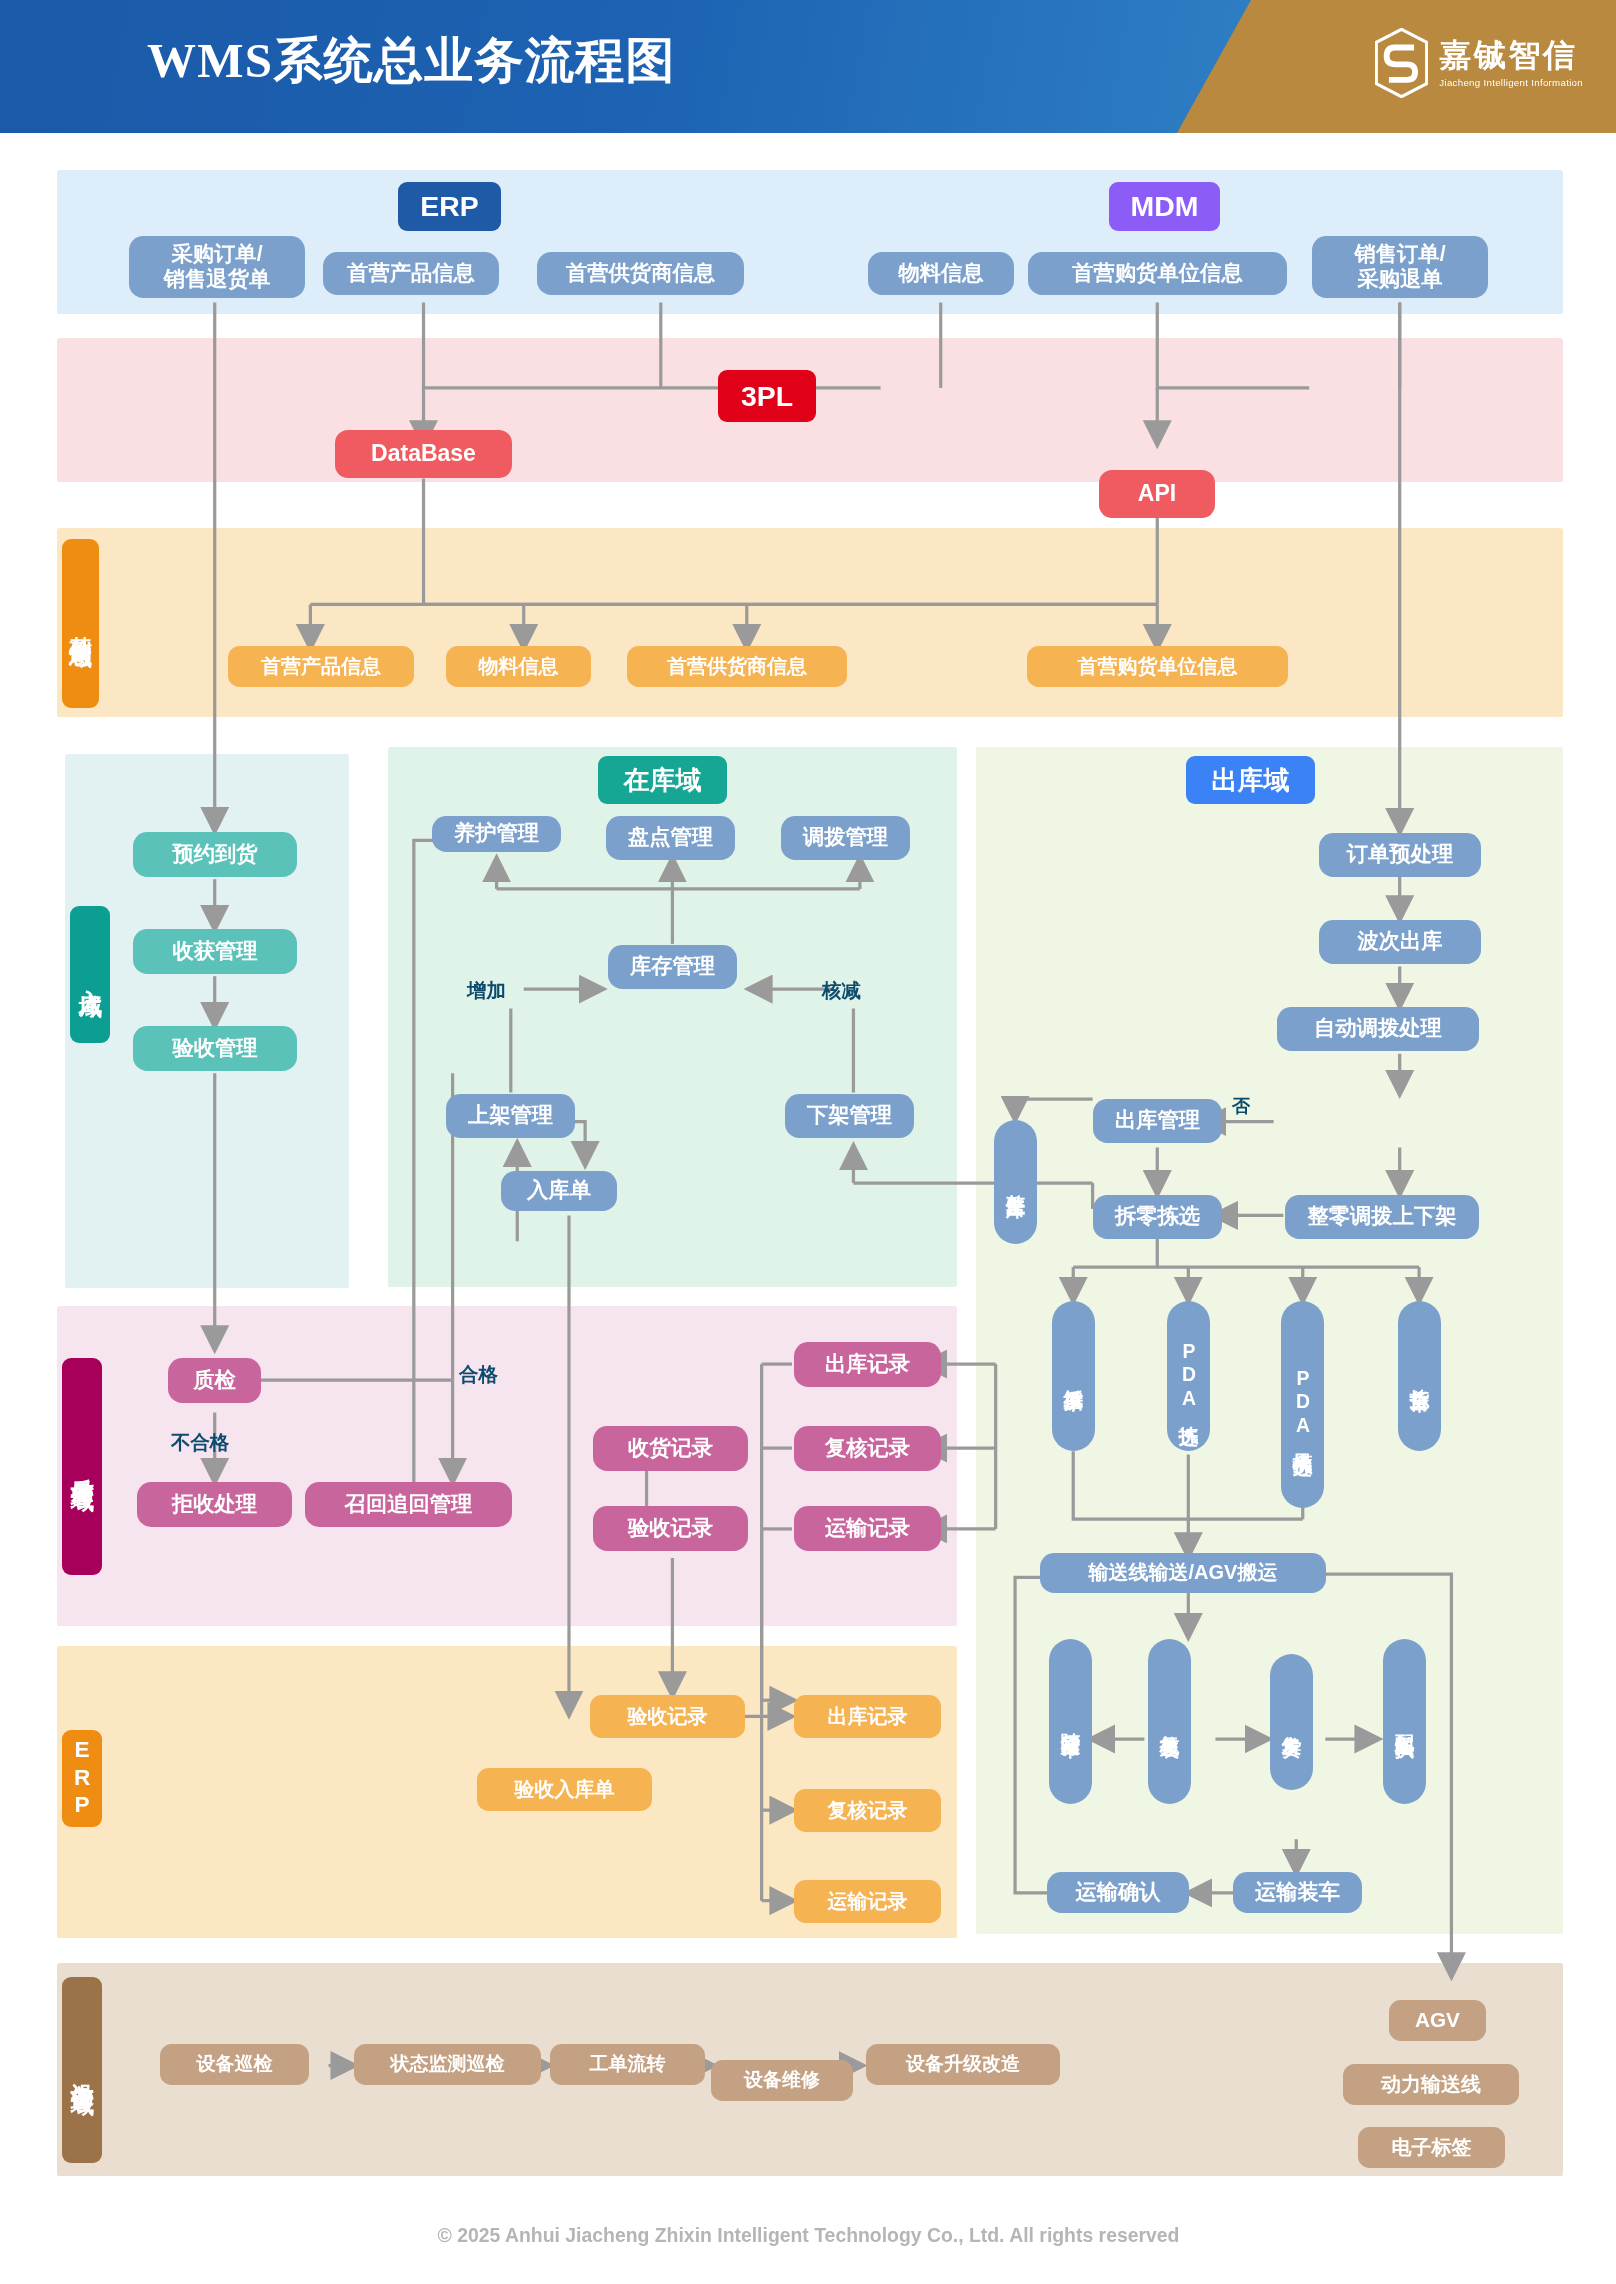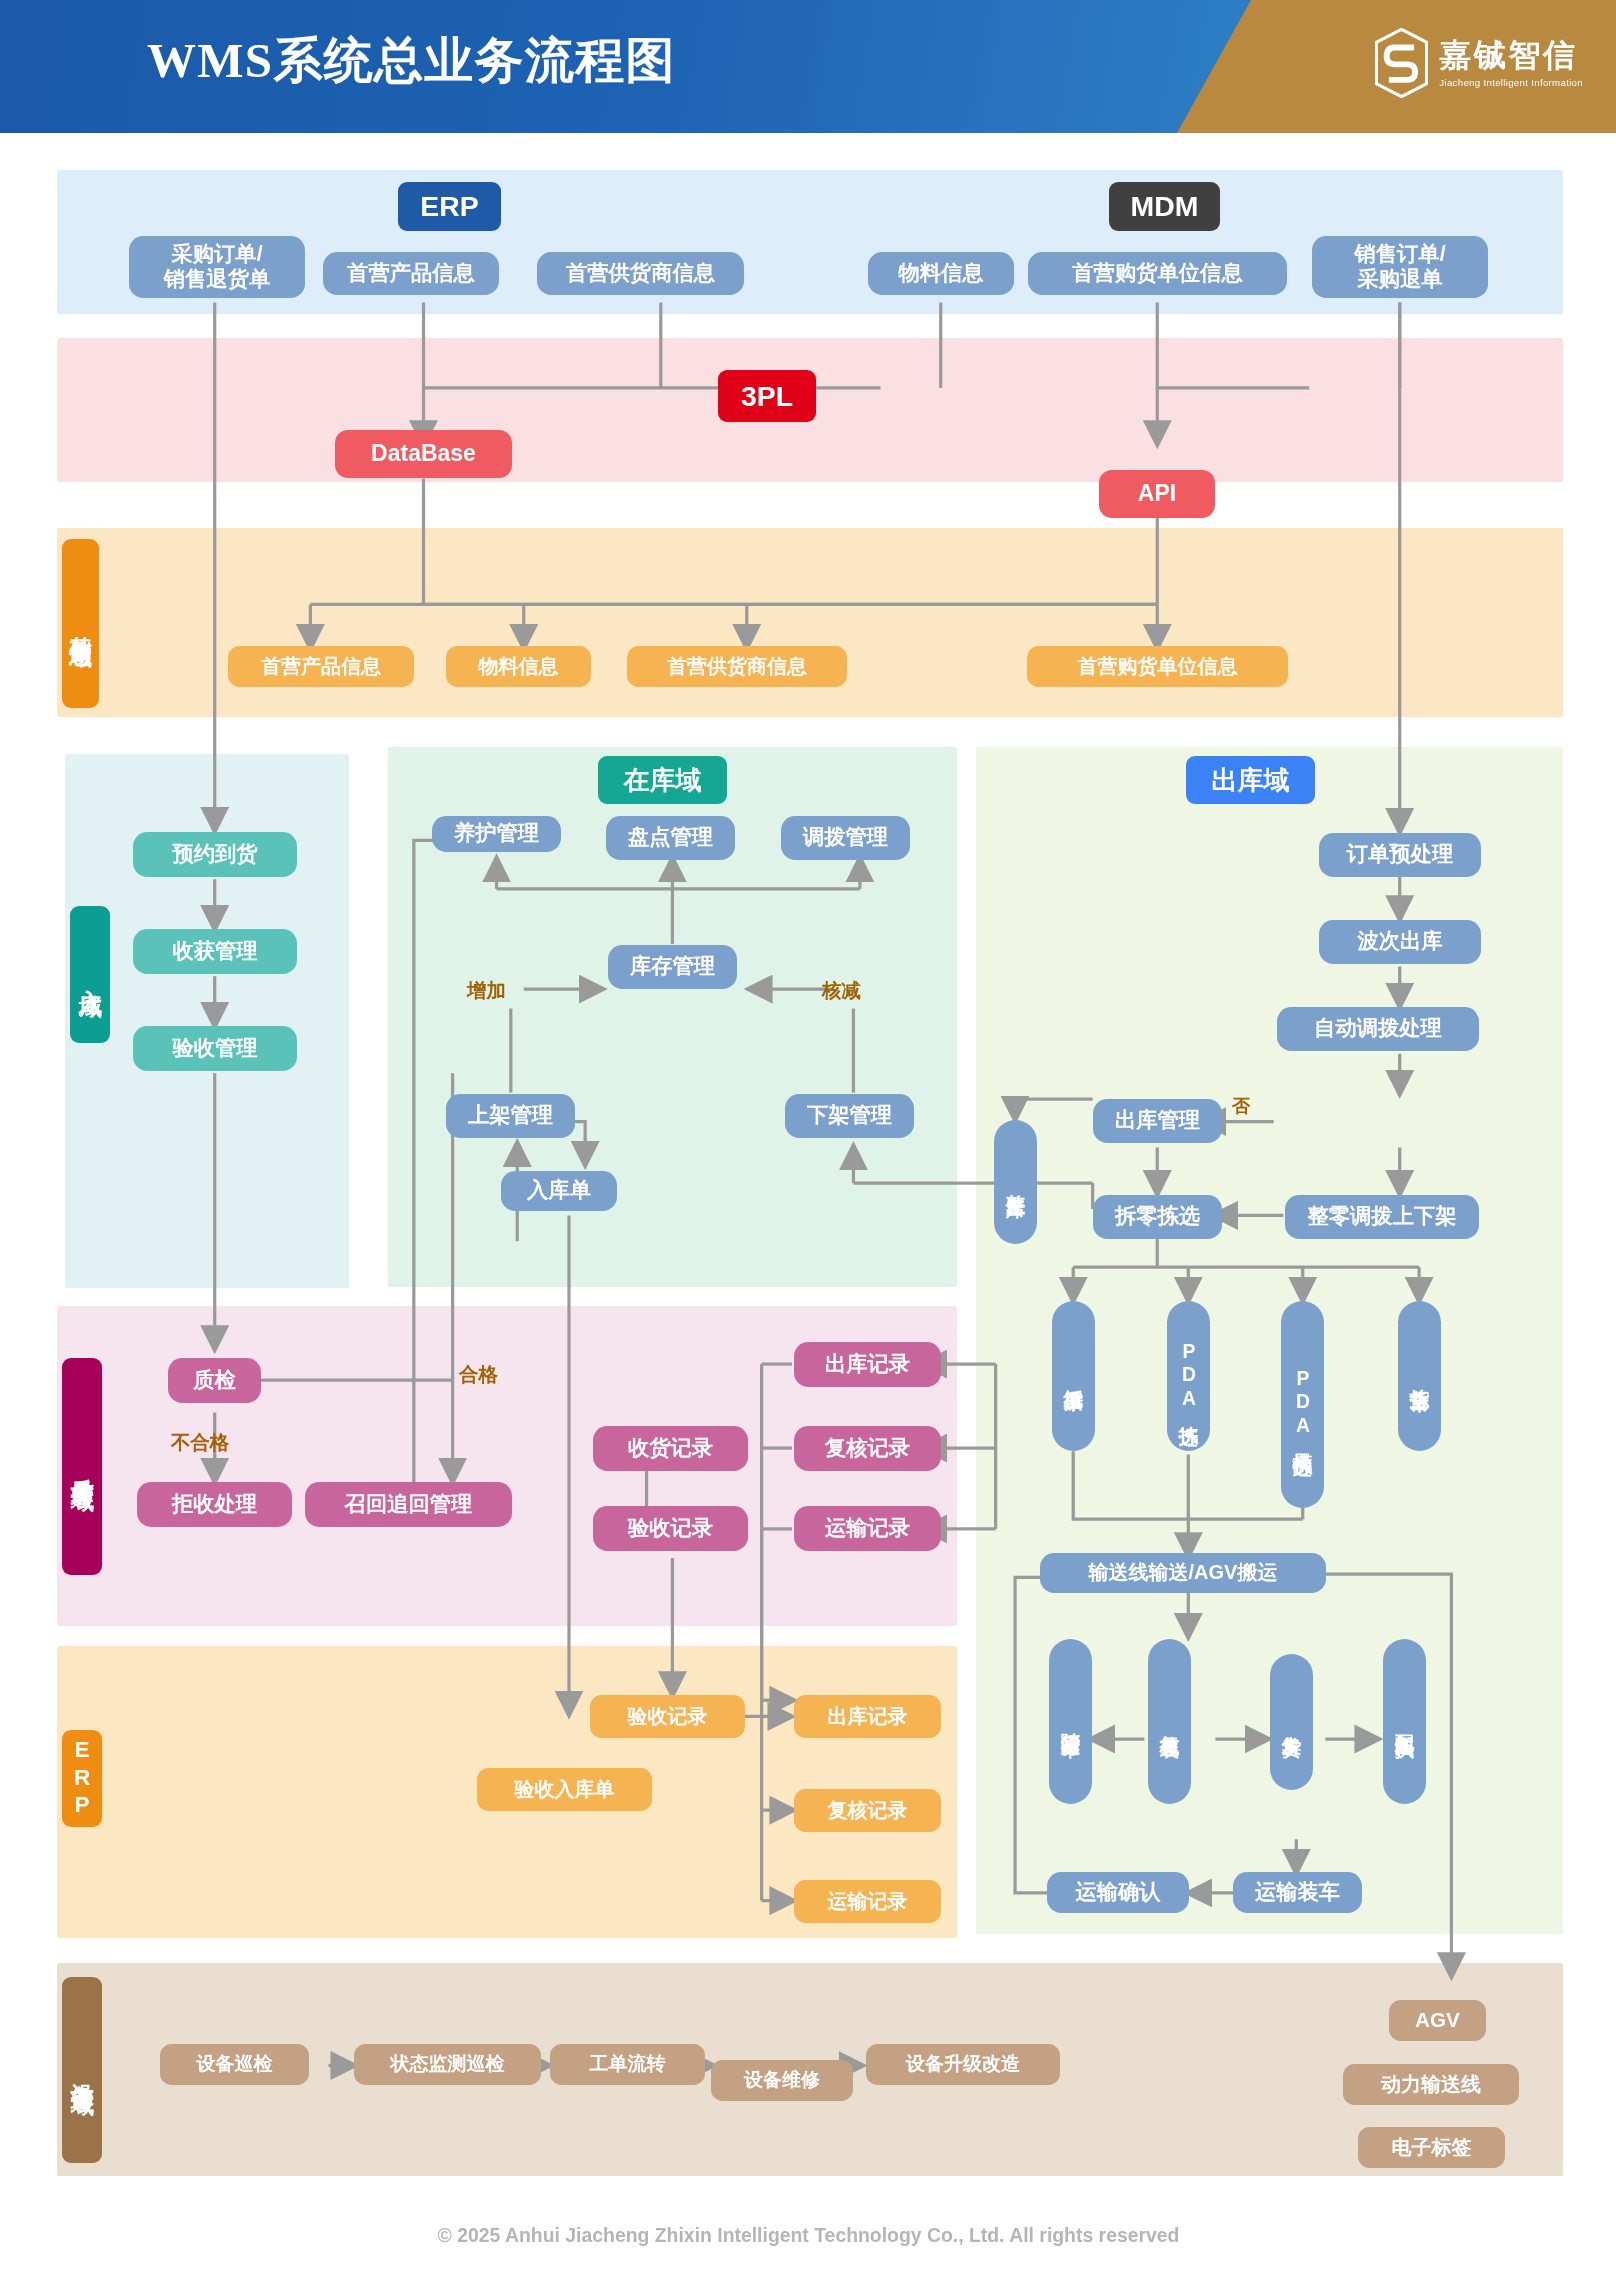--- a/index.html
+++ b/index.html
@@ -61,21 +61,21 @@
   .vlabel.erpl  { left:62px;  top:1730px; width:40px;  height:97px; background:#ef8c12; font-size:22.6px;
                   writing-mode:vertical-rl; text-orientation:upright; }
   .vlabel.equip { left:62px;  top:1977px; width:40px;  height:186px; background:#9c7249; font-size:23px; }
 
   
   .badge {
     position:absolute; color:#fff; font-weight:bold; border-radius:9px;
     display:flex; align-items:center; justify-content:center; white-space:nowrap;
   }
   .badge.erp  { left:398px;  top:182px;  width:103px; height:49px; background:#1f5aa6; font-size:28.4px; }
-  .badge.mdm  { left:1109px; top:182px;  width:111px; height:49px; background:#404040; font-size:28.4px; }
+  .badge.mdm  { left:1109px; top:182px;  width:111px; height:49px; background:#8b5cf6; font-size:28.4px; }
   .badge.tpl  { left:718px; top:370px;  width:98px; height:52px; background:#e00017; font-size:28.4px; }
   .badge.ins  { left:598px;  top:756px; width:129px; height:48px; background:#15a793; font-size:26px; }
   .badge.outs { left:1186px; top:756px; width:129px; height:48px; background:#3b82f6; font-size:26px; }
 
   
   .node {
     position:absolute; color:#fff; display:flex; align-items:center; justify-content:center;
     text-align:center; border-radius:14.2px; font-weight:bold; line-height:1.18;
     white-space:nowrap; padding:0 6.5px;
   }
@@ -88,21 +88,21 @@
   .node.wrap2   { white-space:normal; }
   .node.vert {
     writing-mode:vertical-rl; text-orientation:upright; letter-spacing:1.3px;
     border-radius:22px; padding:7.8px 0; white-space:normal;
   }
 
   
   #wires { position:absolute; left:0; top:0; width:1617px; height:2284px; pointer-events:none; }
 
   
-  .elabel { position:absolute; color:#a16207; font-size:19.4px; font-weight:bold; white-space:nowrap; }
+  .elabel { position:absolute; color:#0c4a6e; font-size:19.4px; font-weight:bold; white-space:nowrap; }
 
   
   #footer {
     position:absolute; left:0; top:2224px; width:1617px; text-align:center;
     color:#b5b5b5; font-size:19.4px; font-weight:bold;
   }
 </style>
 </head>
 <body>
 

